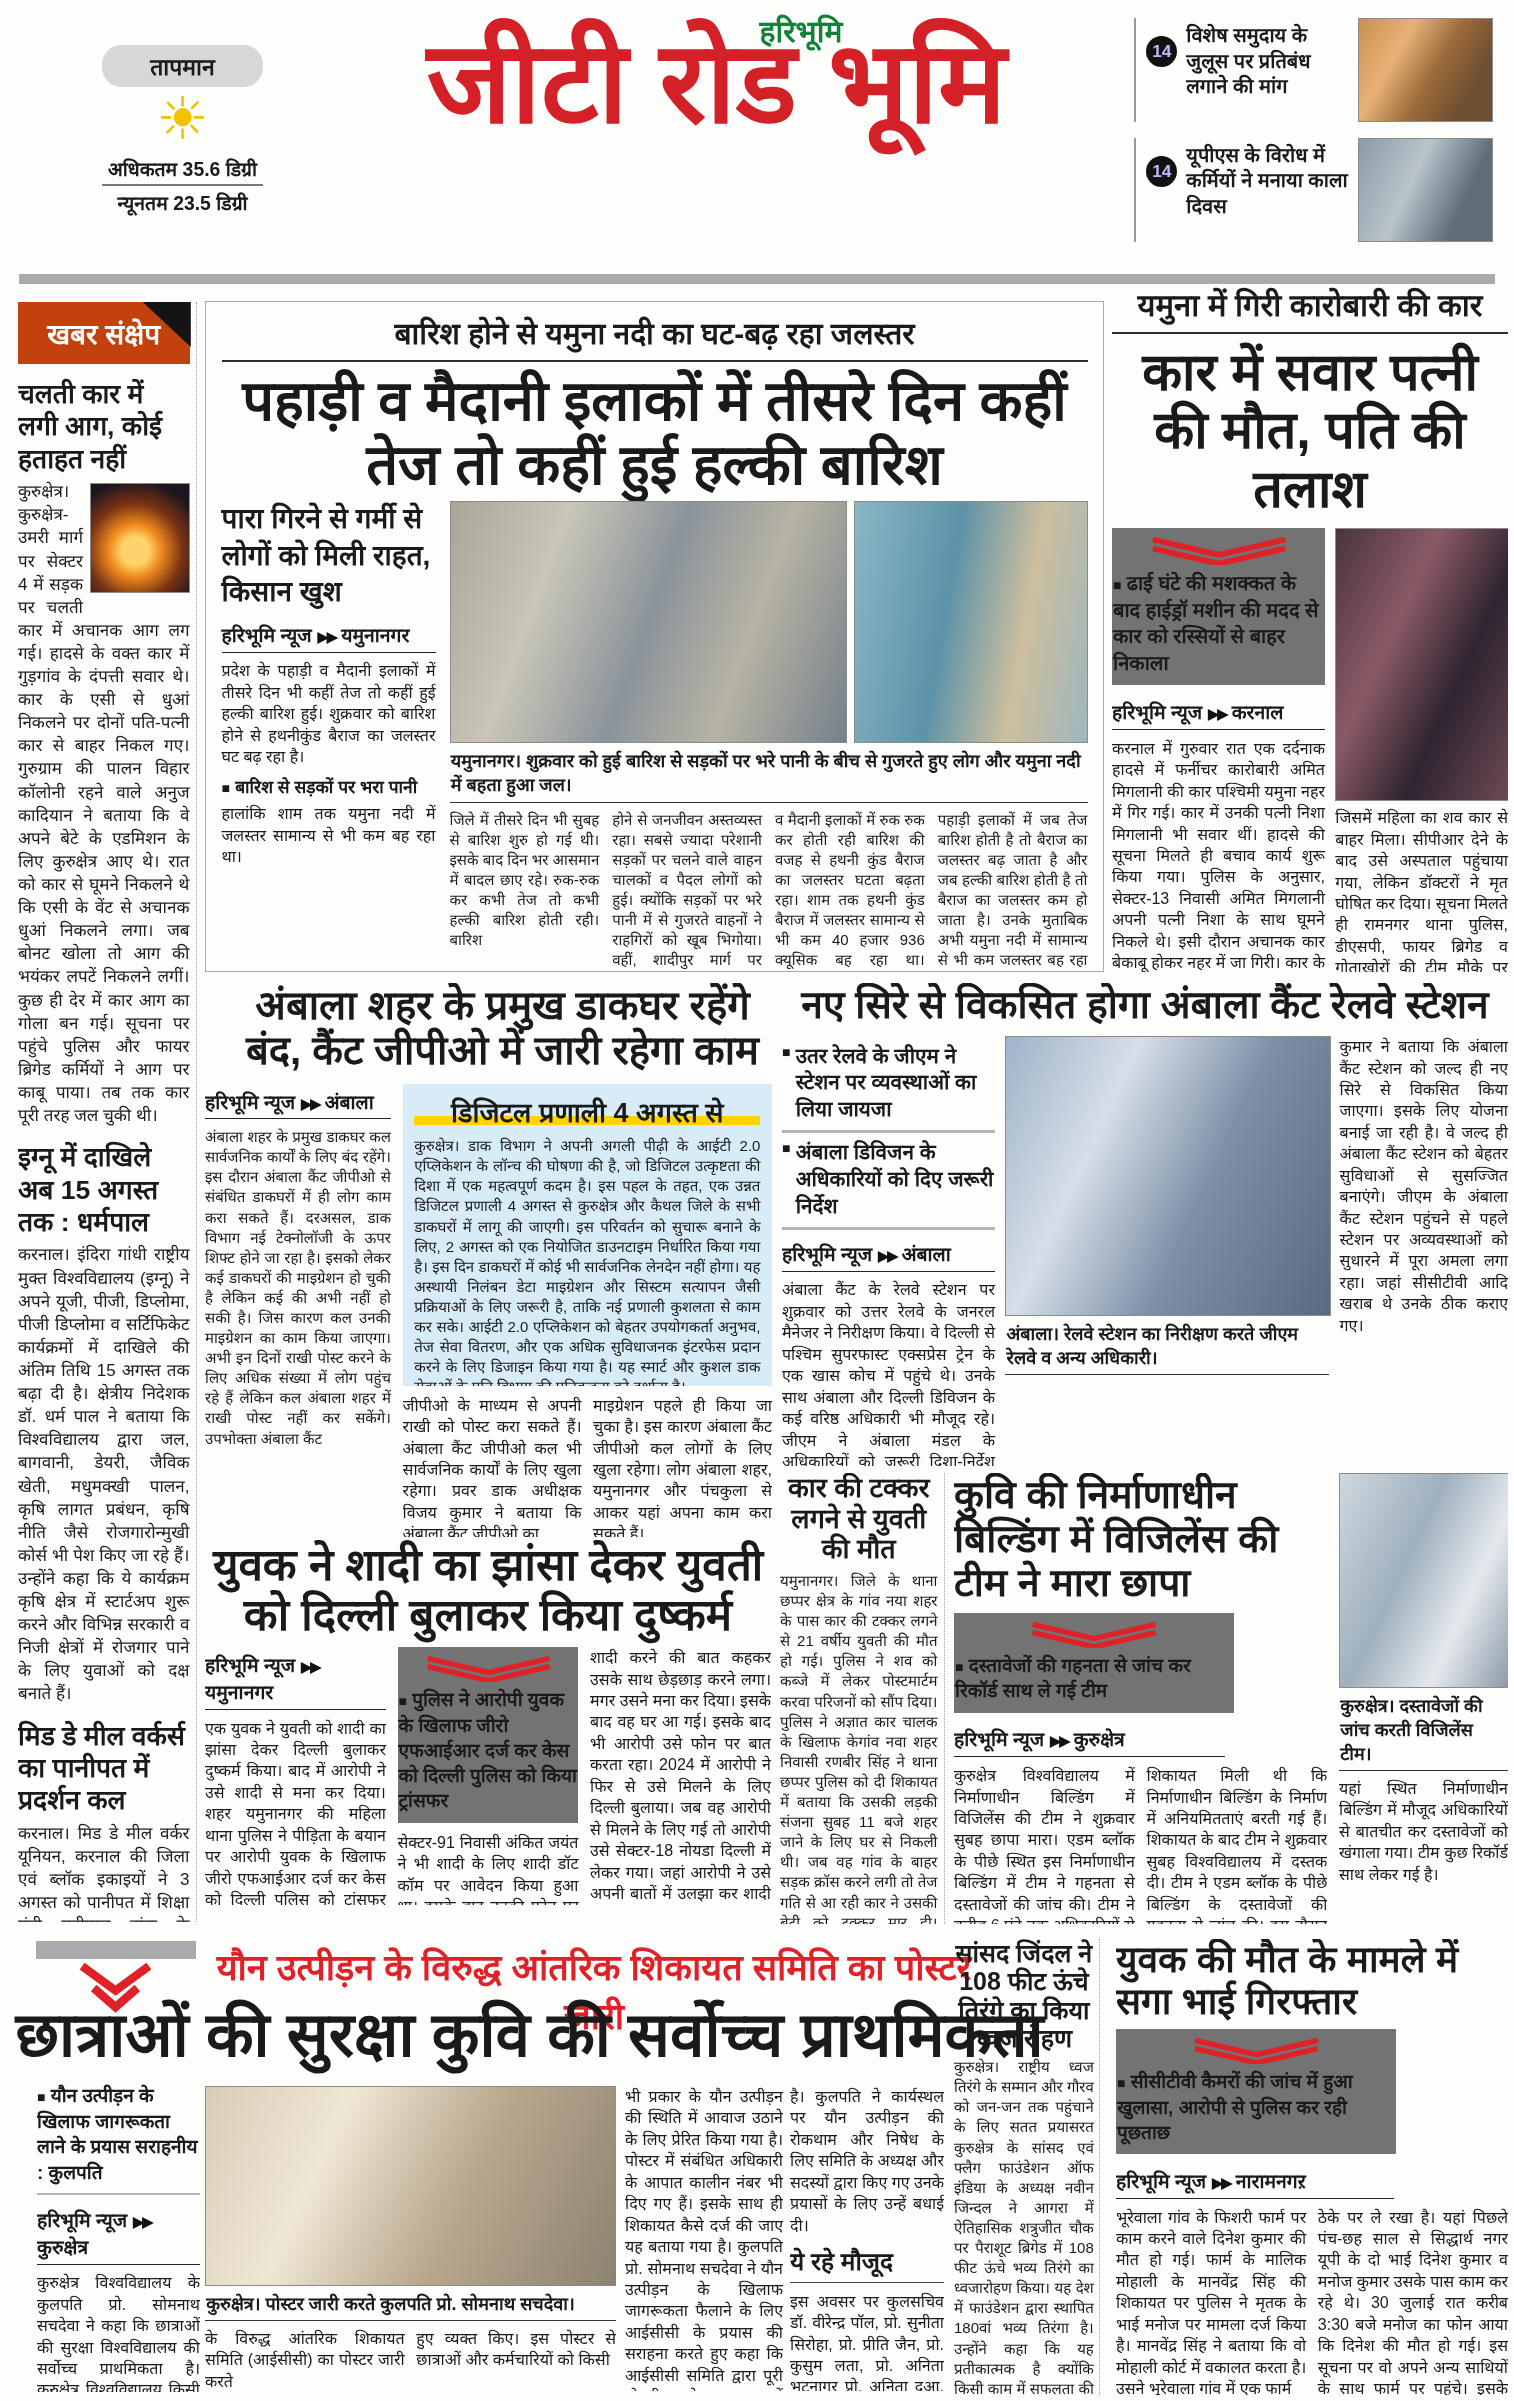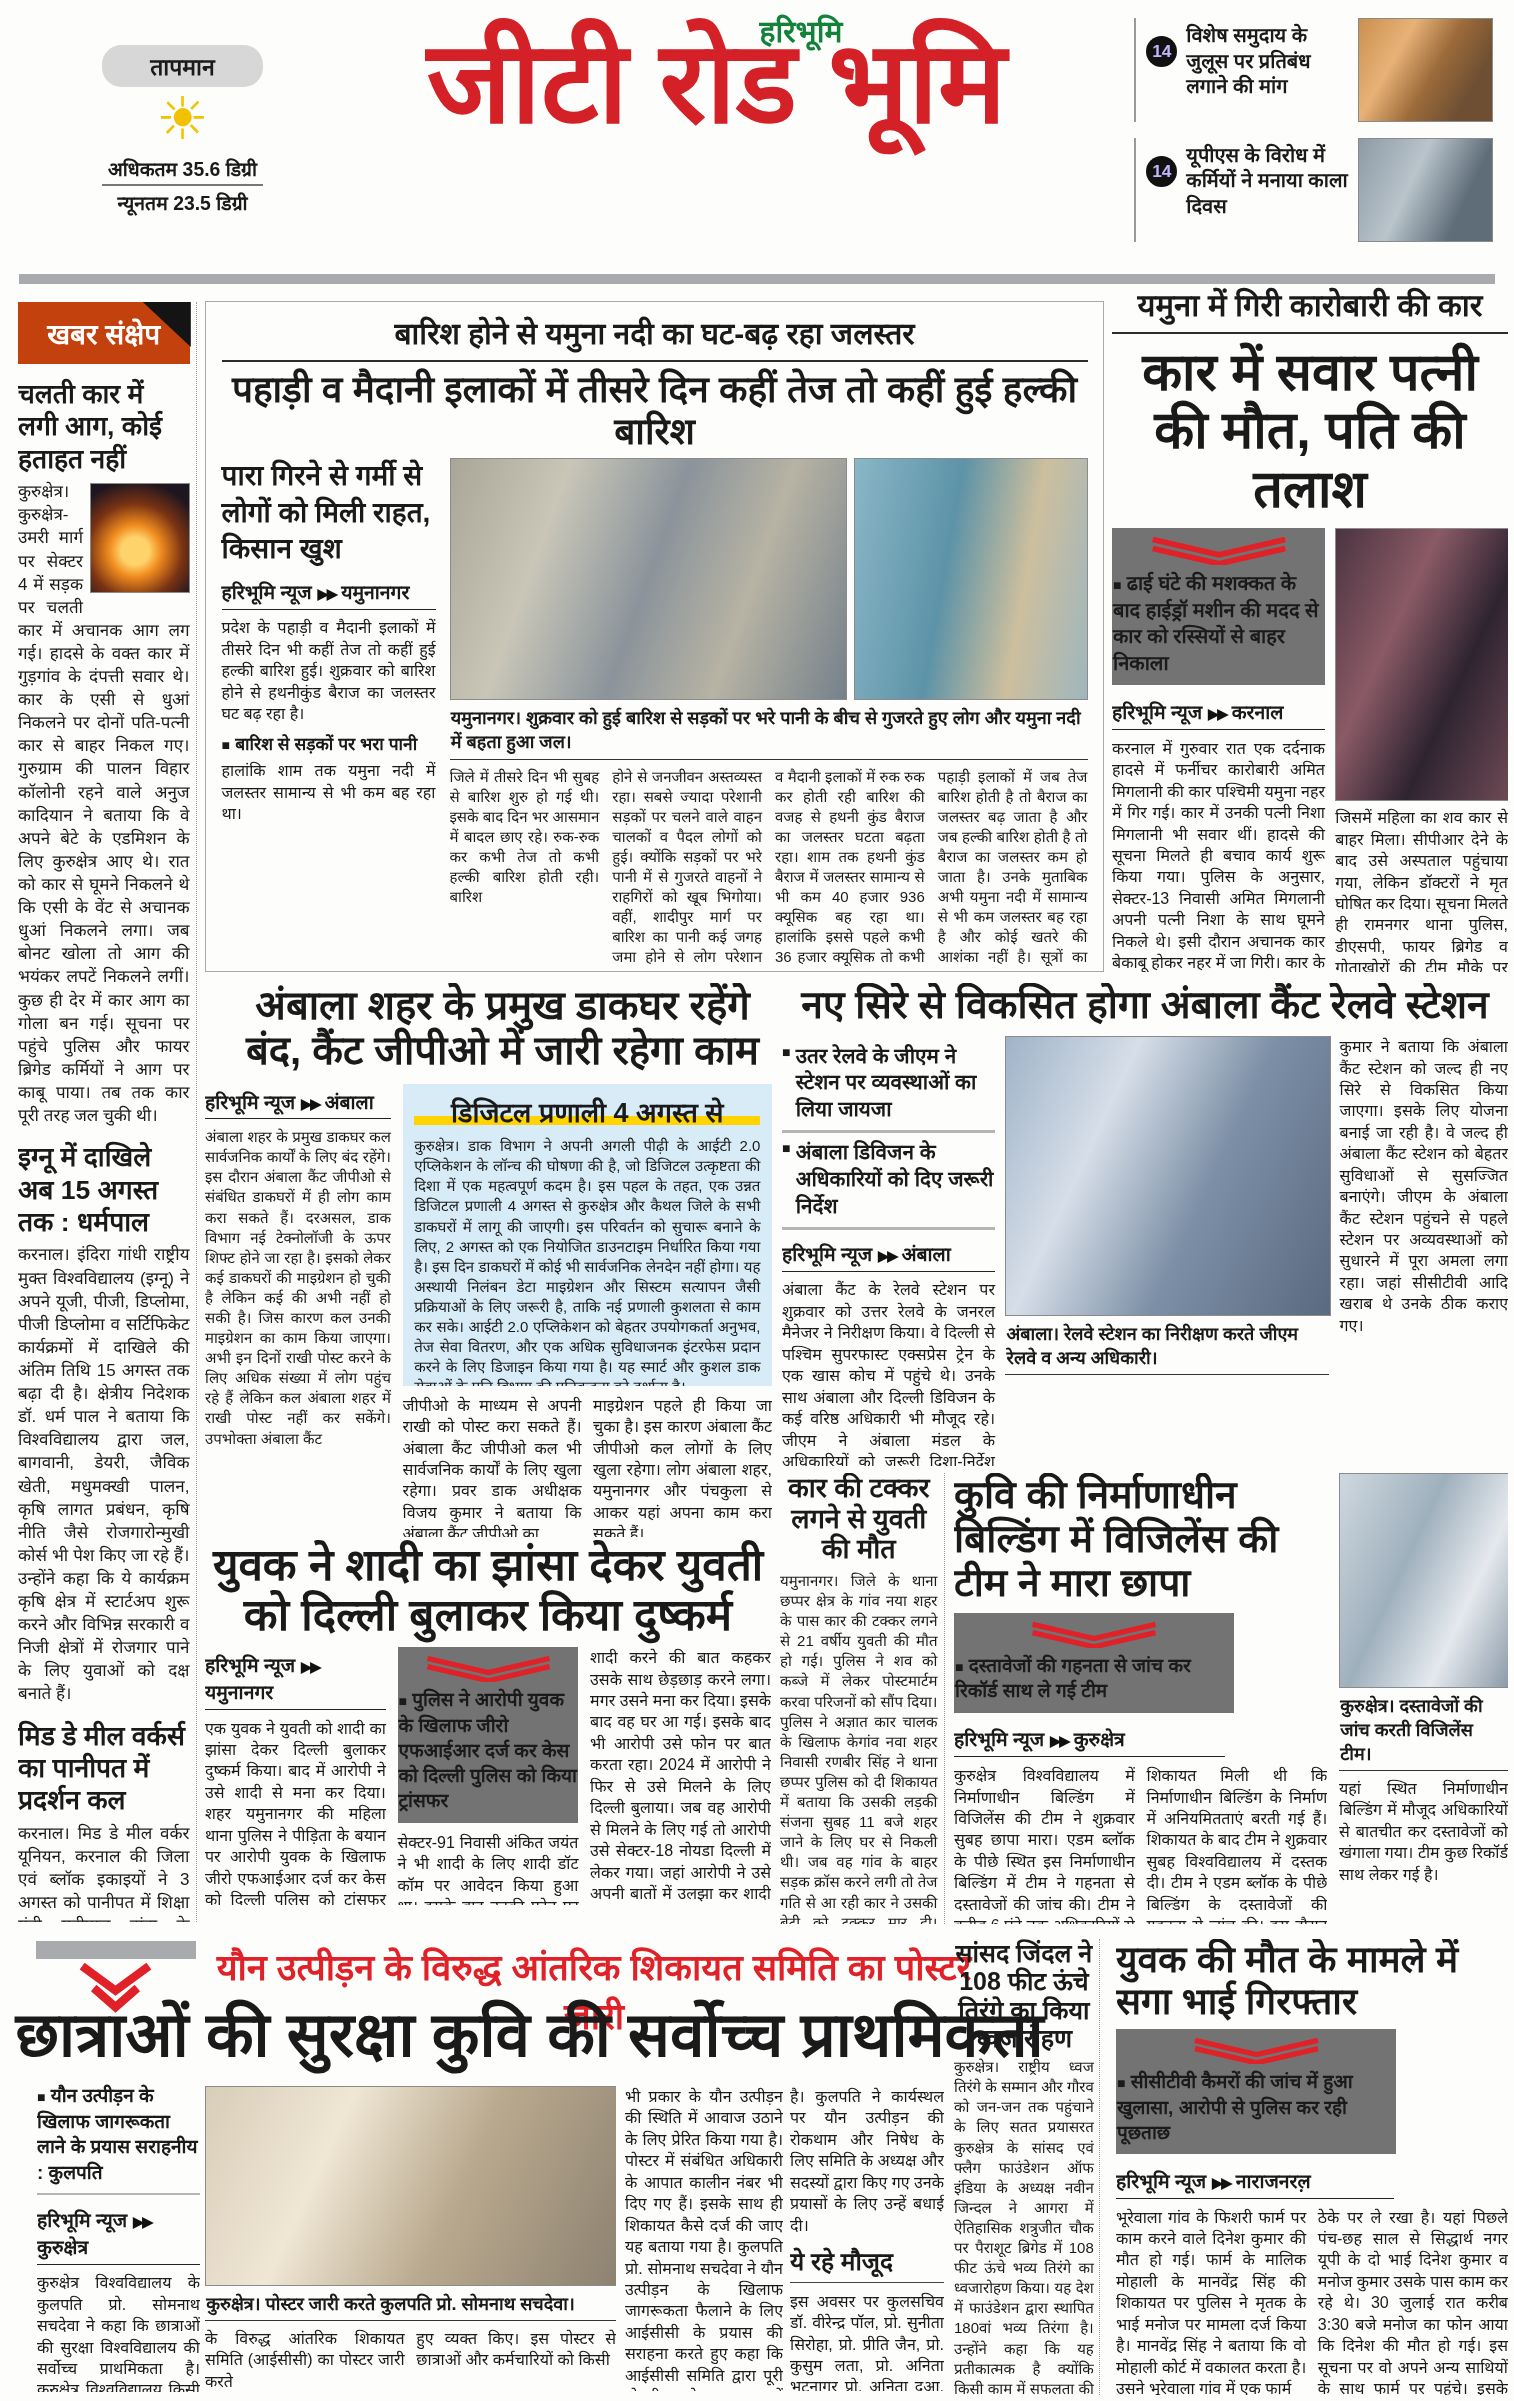--- a/index.html
+++ b/index.html
@@ -50,21 +50,21 @@
            clip-path:polygon(100% 0,0 0,100% 100%);}
   .sb-item{margin-top:14px;}
   .sb-title{font-weight:800;font-size:26.5px;line-height:1.22;margin-bottom:5.2px;}
   .sb-body{font-size:17px;line-height:1.36;}
   .ph-carfire{float:right;width:98px;height:108px;margin:2.6px 0 3.9px 6.5px;
       background:radial-gradient(circle at 45% 62%,#ffd36b 0 16%,#f08c1f 30%,#7a3313 55%,#1d1520 82%);}
 
   
   .lead{left:205px;top:301px;width:899px;height:671px;border:1.3px solid #a9a9a9;padding:10.3px 15.5px;overflow:hidden;}
   .lead .kicker{font-size:30px;}
-  .lead .headline{font-size:37px;text-align:center;margin:7.7px 0 5.2px 0;}
+  .lead .headline{font-size:56px;text-align:center;margin:7.7px 0 5.2px 0;}
   .lead-flex{display:flex;gap:14px;}
   .lead-left{flex:none;width:214px;}
   .deck{font-weight:700;font-size:28px;line-height:1.3;margin-bottom:6.5px;}
   .lead-right{flex:1;min-width:0;}
   .lead-photos{display:flex;gap:7.7px;}
   .ph-flood{width:395px;height:240px;
       background:linear-gradient(110deg,#a9a698 0%,#c9c6b8 25%,#8b949b 50%,#b7b3a4 72%,#75818b 100%);}
   .ph-river{flex:1;height:240px;
       background:linear-gradient(100deg,#89b7c6 0%,#5d93a8 40%,#cdbf9e 70%,#9fb6bd 100%);}
   .lead-cols{display:flex;gap:13px;margin-top:7.7px;height:200px;overflow:hidden;}
@@ -431,21 +431,21 @@
         <polyline points="6,4 110,28 214,4" fill="none" stroke="#e02128" stroke-width="9"></polyline>
         <polyline points="6,18 110,42 214,18" fill="none" stroke="#e02128" stroke-width="9"></polyline>
       </svg>
       <div class="gbox-text" style="font-size:19px">
         <span class="sq">■</span><span>सीसीटीवी कैमरों की जांच में हुआ खुलासा, आरोपी से पुलिस कर रही पूछताछ</span>
       </div>
     </div>
     <div class="byline" style="width:278px">
       <span>हरिभूमि न्यूज</span>
       <span class="arr">▶▶</span>
-      <span>नाराजनरल़</span>
+      <span>नारामनगऱ</span>
     </div>
     <div class="brother-cols">
       <p class="c body jc">भूरेवाला गांव के फिशरी फार्म पर काम करने वाले दिनेश कुमार की मौत हो गई। फार्म के मालिक मोहाली के मानवेंद्र सिंह की शिकायत पर पुलिस ने मृतक के भाई मनोज पर मामला दर्ज किया है। मानवेंद्र सिंह ने बताया कि वो मोहाली कोर्ट में वकालत करता है। उसने भूरेवाला गांव में एक फार्म</p>
       <p class="c body jc">ठेके पर ले रखा है। यहां पिछले पंच-छह साल से सिद्धार्थ नगर यूपी के दो भाई दिनेश कुमार व मनोज कुमार उसके पास काम कर रहे थे। 30 जुलाई रात करीब 3:30 बजे मनोज का फोन आया कि दिनेश की मौत हो गई। इस सूचना पर वो अपने अन्य साथियों के साथ फार्म पर पहुंचे। इसके बाद पुलिस को सूचना दी गई।</p>
     </div>
   </div>
 
 </div>
 
 

